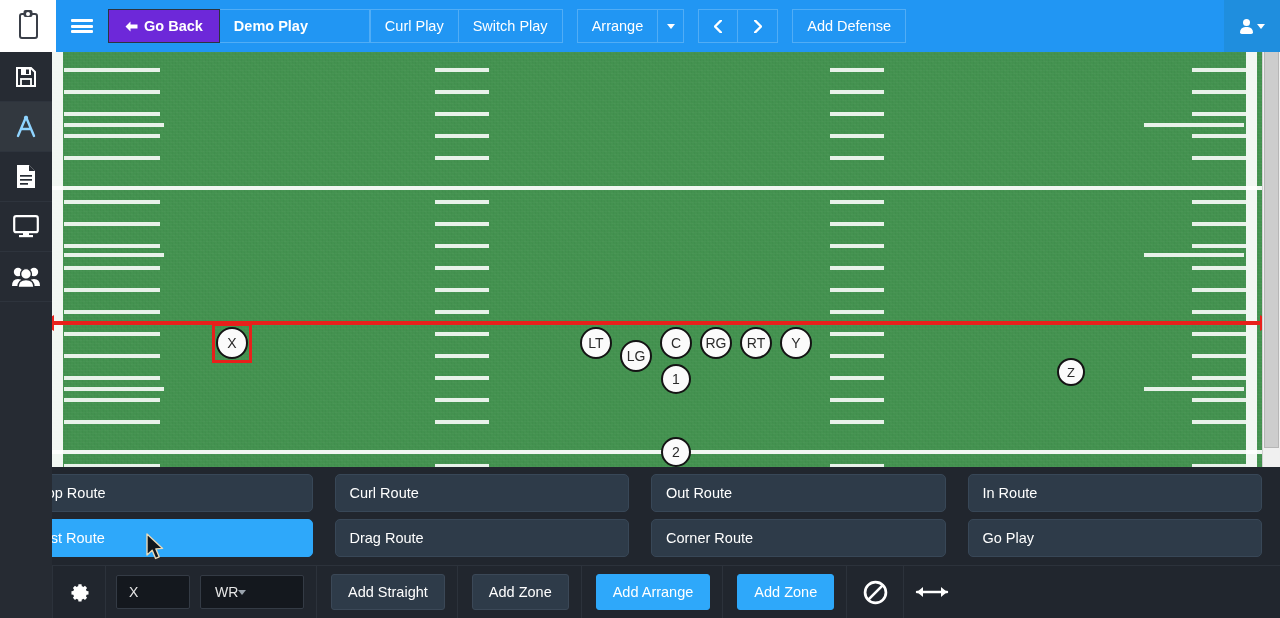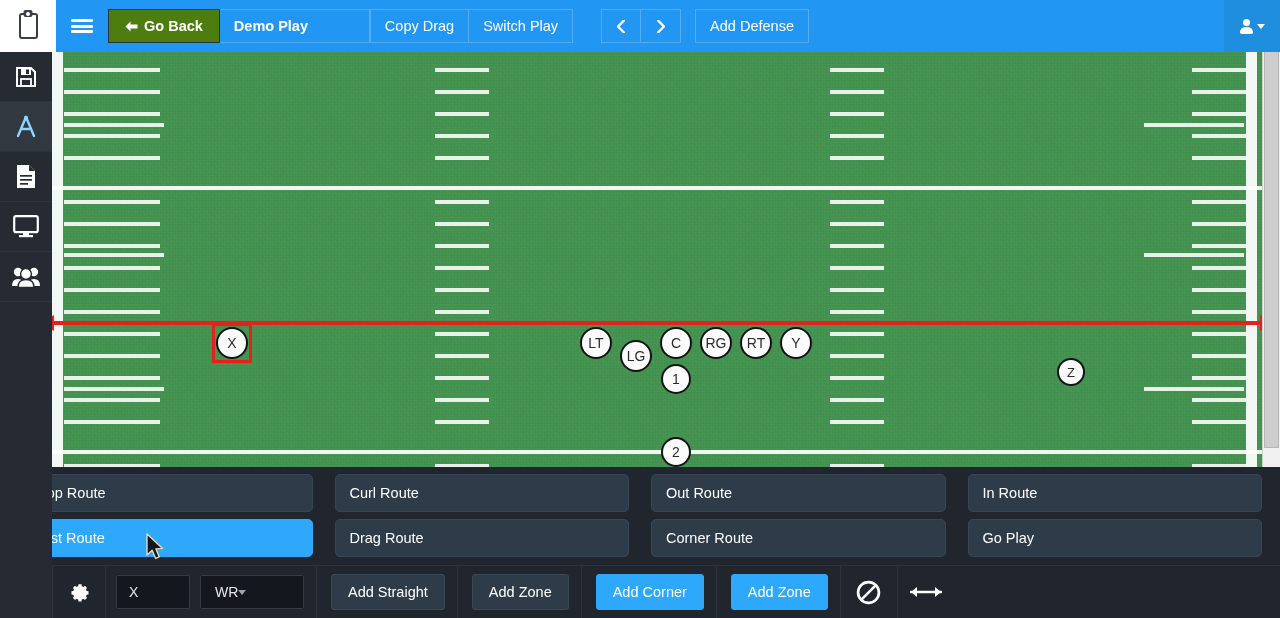--- a/index.html
+++ b/index.html
@@ -46,21 +46,21 @@
     margin: 2.5px 0; border-radius: 1px;
   }
   .tb-group { display: flex; align-items: center; height: 52px; }
   .tb-btn {
     height: 34px; display: flex; align-items: center; justify-content: center;
     padding: 0 14px; color: #ffffff; font-size: 14.5px;
     background: transparent; border: 1px solid rgba(255,255,255,0.28);
     cursor: pointer; white-space: nowrap;
   }
   .tb-btn.dark {
-    background: #4d7c0f; border-color: #2c3440; font-weight: bold;
+    background: #6d28d9; border-color: #2c3440; font-weight: bold;
     padding: 0 16px;
   }
   .tb-btn.flat { border-color: rgba(255,255,255,0.22); }
   .tb-btn.playname {
     font-weight: bold; min-width: 150px; justify-content: flex-start;
     border-left: none; border-color: rgba(255,255,255,0.22);
   }
   .tb-btn.nav { width: 40px; padding: 0; font-size: 15px; }
   .tb-btn.caret { width: 26px; padding: 0; font-size: 9px; border-left: none; }
   .tb-sep { width: 14px; }
@@ -252,29 +252,37 @@
         </svg>
         <span>Go Back</span>
       </div>
       <div class="tb-btn playname">
         <span>Demo Play</span>
       </div>
     </div>
 
     <div class="tb-group">
       <div class="tb-btn flat">
-        <span>Copy Drag</span>
+        <span>Curl Play</span>
       </div>
       <div class="tb-btn flat" style="border-left:none">
         <span>Switch Play</span>
       </div>
     </div>
 
     <div class="tb-sep"></div>
 
+    <div class="tb-group">
+      <div class="tb-btn flat">
+        <span>Arrange</span>
+      </div>
+      <div class="tb-btn flat caret">
+        <span class="caret-dn"></span>
+      </div>
+    </div>
 
     <div class="tb-sep"></div>
 
     <div class="tb-group">
       <div class="tb-btn flat nav">
         <svg width="8" height="13" viewBox="0 0 8 13">
           <path d="M7 0.5 L1 6.5 L7 12.5" stroke="#fff" stroke-width="2.4" fill="none" stroke-linecap="round" stroke-linejoin="round"></path>
         </svg>
       </div>
       <div class="tb-btn flat nav" style="border-left:none">
@@ -532,21 +540,21 @@
       <span>Add Straight</span>
     </div>
     <div class="bb-gap"></div>
     <div class="bb-sep"></div>
     <div class="bb-btn">
       <span>Add Zone</span>
     </div>
     <div class="bb-gap"></div>
     <div class="bb-sep"></div>
     <div class="bb-btn blue">
-      <span>Add Corner</span>
+      <span>Add Arrange</span>
     </div>
     <div class="bb-gap"></div>
     <div class="bb-sep"></div>
     <div class="bb-btn blue">
       <span>Add Zone</span>
     </div>
 
     <div class="bb-gap"></div>
     <div class="bb-sep"></div>
     <div class="bb-icon" style="width:56px">

